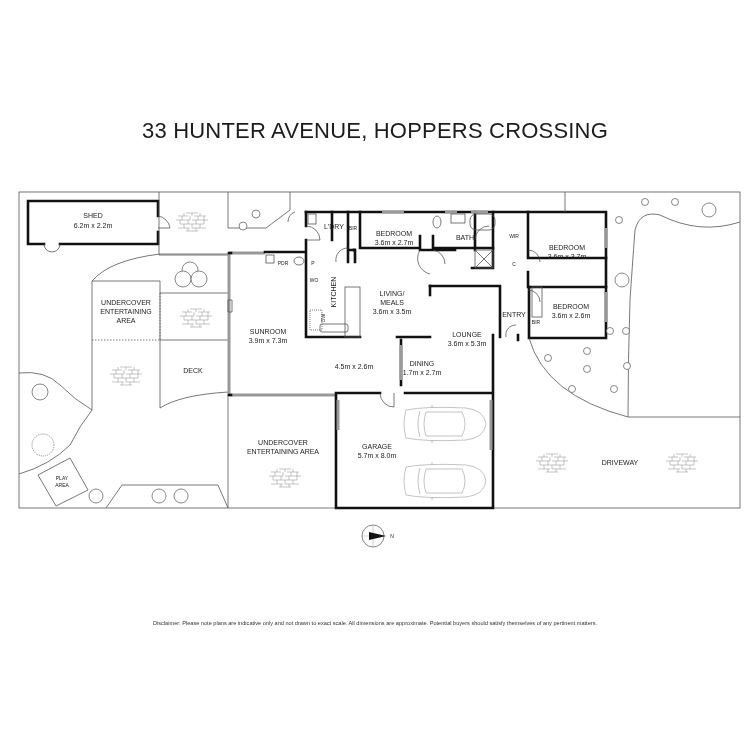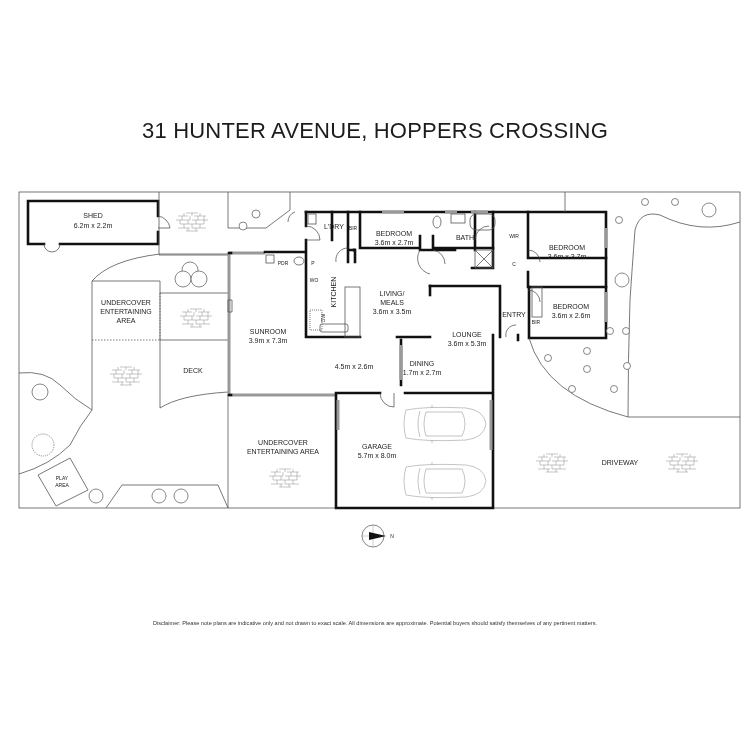--- a/index.html
+++ b/index.html
@@ -16,21 +16,21 @@
   .wall { stroke: #111; stroke-width: 2.6; fill: none; stroke-linecap: square; }
   .win { stroke: #999; stroke-width: 3; fill: none; }
   .door { stroke: #444; stroke-width: 0.7; fill: none; }
   .tree { stroke: #555; stroke-width: 0.7; fill: #fff; }
   .brick { stroke: #888; stroke-width: 0.5; fill: none; }
   .car { stroke: #aaa; stroke-width: 0.7; fill: none; }
 </style>
 </head>
 <body>
 
-<div class="title">31 HUNTER AVENUE, HOPPERS CROSSING</div>
+<div class="title">33 HUNTER AVENUE, HOPPERS CROSSING</div>
 
 <svg class="plan" viewBox="0 0 750 750">
   <defs>
     <g id="brickPat">
       <path class="brick" d="M-14,-6 h10 M-6,-9 h12 M2,-6 h12 M-16,-2 h14 M0,-2 h16 M-12,2 h10 M-2,2 h14 M-14,6 h12 M0,6 h14 M-6,9 h12
         M-8,-9 v3 M0,-9 v3 M8,-9 v3 M-10,-6 v4 M-2,-6 v4 M6,-6 v4 M12,-6 v4 M-12,-2 v4 M-4,-2 v4 M4,-2 v4 M12,-2 v4 M-8,2 v4 M0,2 v4 M8,2 v4 M-4,6 v3 M4,6 v3"></path>
     </g>
     <g id="carShape">
       <path class="car" d="M-40,-14 Q-44,0 -40,14 Q-20,18 20,16 Q38,14 40,0 Q38,-14 20,-16 Q-20,-18 -40,-14 Z"></path>
       <path class="car" d="M-26,-13 Q-30,0 -26,13 M-20,-12 L16,-12 M-20,12 L16,12 M16,-12 Q22,0 16,12 M-20,-12 Q-24,0 -20,12"></path>

